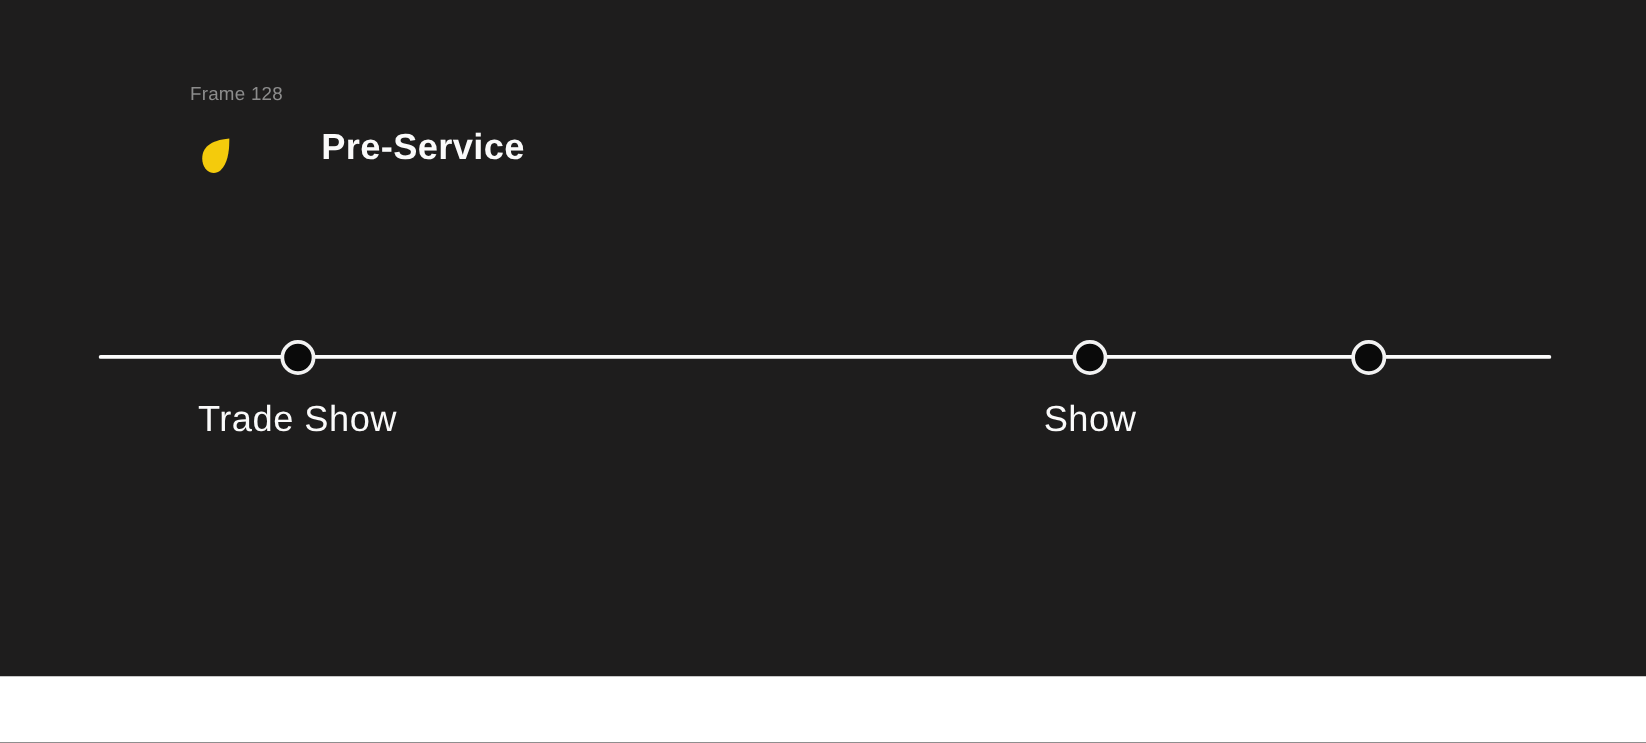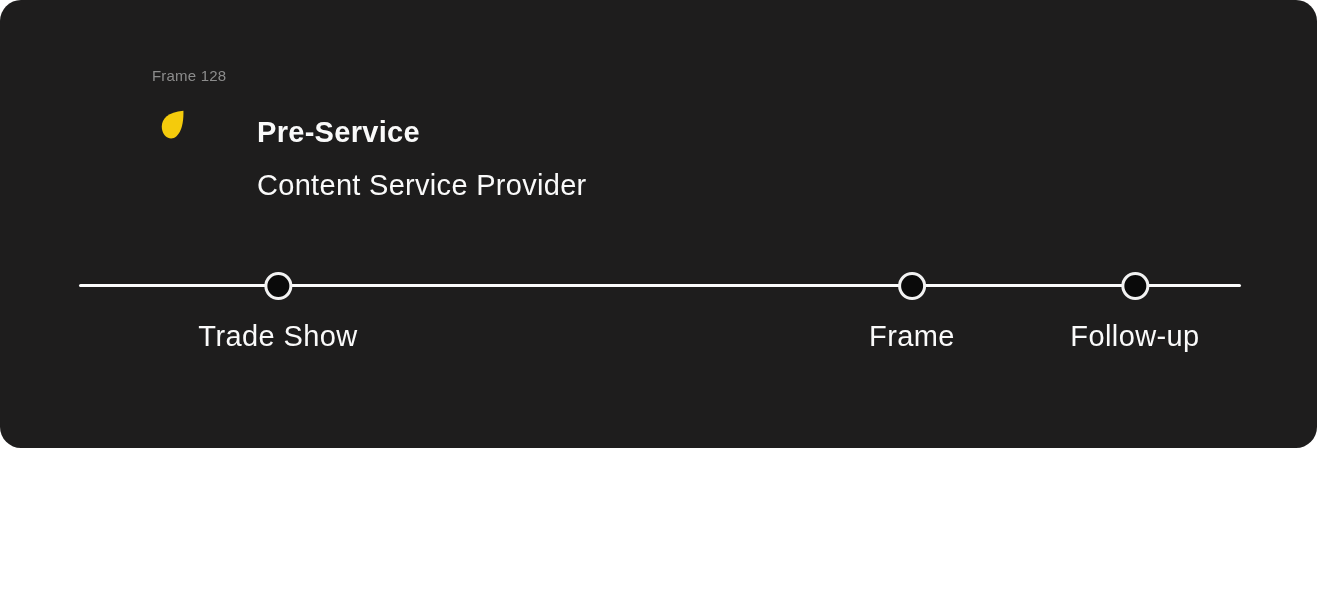--- a/index.html
+++ b/index.html
@@ -4,23 +4,22 @@
 <style>
   * { margin: 0; padding: 0; box-sizing: border-box; }
   html, body { width: 1317px; height: 594px; }
   body {
     font-family: "Liberation Sans", sans-serif;
     overflow: hidden;
   }
   .canvas {
     position: relative;
     width: 1317px;
-    height: 448px;
+    height: 541px;
     background: #1E1D1D;
-    border-radius: 21px;
   }
   .frame-label {
     position: absolute;
     left: 152px;
     top: 67px;
     font-size: 15px;
     letter-spacing: 0.2px;
     color: #8C8C8C;
     cursor: default;
   }
@@ -28,21 +27,21 @@
     position: absolute;
     left: 161px;
     top: 110px;
     width: 23px;
     height: 30px;
   }
   .logo svg { display: block; width: 100%; height: 100%; }
   .title {
     position: absolute;
     left: 257px;
-    top: 116px;
+    top: 102px;
     font-size: 29px;
     font-weight: 700;
     letter-spacing: 0.3px;
     color: #FAFAFA;
     text-align: right;
   }
   .subtitle {
     position: absolute;
     left: 257px;
     top: 169px;
@@ -61,21 +60,20 @@
     background: #FCFCFC;
   }
   .step {
     position: absolute;
     top: 272px;
     transform: translateX(-50%);
     display: flex;
     flex-direction: column;
     align-items: center;
     cursor: pointer;
-    margin-left: 40px;
   }
   .dot {
     width: 28px;
     height: 28px;
     border-radius: 50%;
     border: 3px solid #F2F2F2;
     background: #0A0A0A;
   }
   .step-label {
     margin-top: 20px;
@@ -96,34 +94,32 @@
     <svg viewBox="0 0 24 31" xmlns="http://www.w3.org/2000/svg">
       <path d="M 23.4 0.6
                C 23.6 11, 22.2 21.5, 16.2 27.2
                C 10.5 32.2, 2.4 28.6, 1 19.6
                C -0.3 10, 5.6 2.2, 23.4 0.6 Z" fill="#F4CB0C"></path>
     </svg>
   </span>
 
   <div class="title">Pre-Service</div>
 
-  <div class="subtitle">Content Service Provider</div>
 
   <div class="timeline-line" style="background: rgb(252, 252, 252);"></div>
 
   <div class="step" style="left:238px">
     <span class="dot" style="background: rgb(10, 10, 10); border-color: rgb(242, 242, 242);"></span>
     <span class="step-label">Trade Show</span>
   </div>
 
 
 
   <div class="step" style="left:872px">
     <span class="dot" style="background: rgb(10, 10, 10); border-color: rgb(242, 242, 242);"></span>
-    <span class="step-label">Frame</span>
+    <span class="step-label">Show</span>
   </div>
 
   <div class="step" style="left:1095px">
     <span class="dot" style="background: rgb(10, 10, 10); border-color: rgb(242, 242, 242);"></span>
-    <span class="step-label">Follow-up</span>
   </div>
 
 </div>
 
 </body></html>

